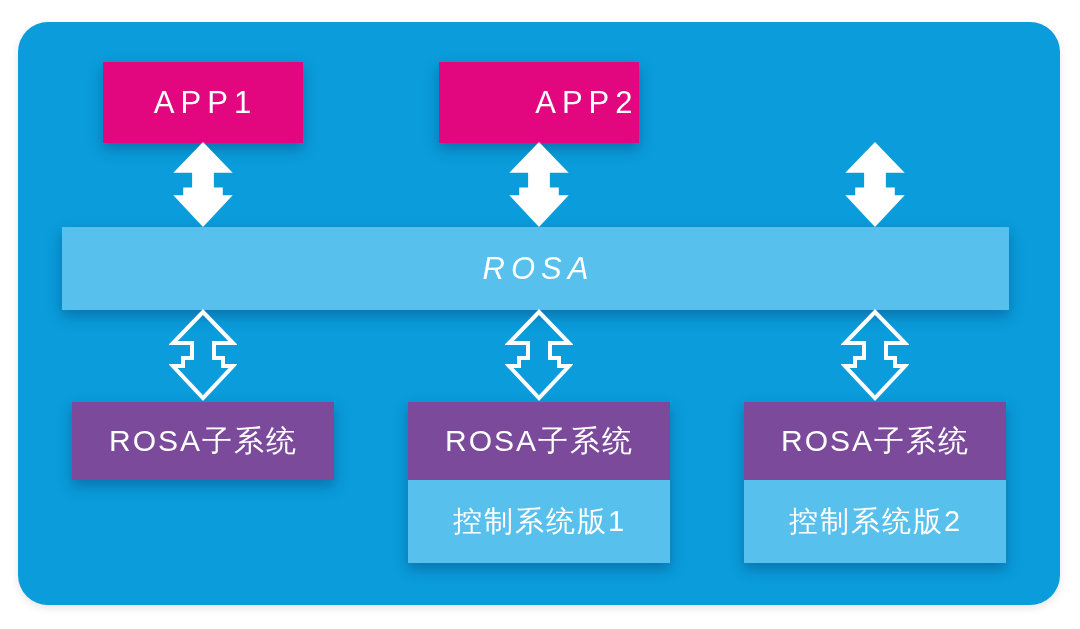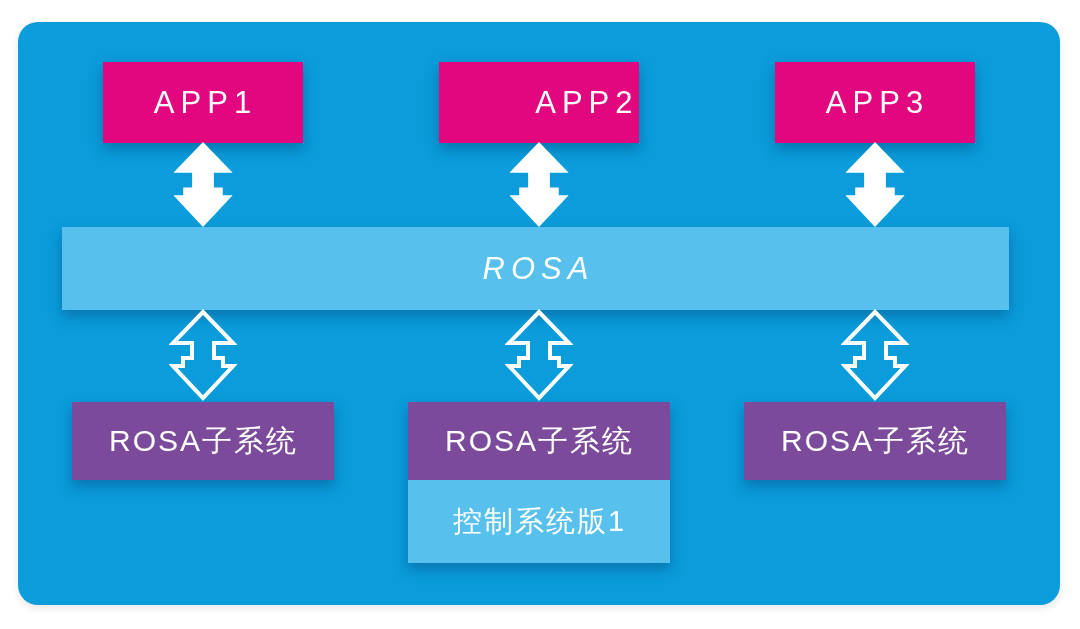--- a/index.html
+++ b/index.html
@@ -6,21 +6,21 @@
   body {
     width:1080px; height:629px;
     background:#ffffff;
     font-family:"Liberation Sans","DejaVu Sans",sans-serif;
     position:relative;
     overflow:hidden;
   }
   .panel {
     position:absolute; left:18px; top:22px;
     width:1042px; height:583px;
-    border-radius:20px;
+    border-radius:30px;
     box-shadow:0 3px 9px rgba(0,0,0,0.10);
   }
   .box {
     position:absolute;
     display:flex; align-items:center; justify-content:center;
     color:#ffffff;
   }
   .shadow { box-shadow:0 6px 13px rgba(4,56,105,0.40); }
   .app-box {
     width:200px; height:81px; top:40px;
@@ -57,23 +57,20 @@
 <body>
 
 <div class="panel" style="background: rgb(10, 156, 219);">
 
   <div class="box shadow app-box c1" style="background: rgb(226, 6, 127);">
     <span>APP1</span>
   </div>
   <div class="box shadow app-box c2" style="background: rgb(226, 6, 127); justify-content: flex-end;">
     <span>APP2</span>
   </div>
-  <div class="box shadow app-box c3" style="background: rgb(226, 6, 127);">
-    <span>APP3</span>
-  </div>
 
   <div class="arrow-solid c1" style="color: rgb(255, 255, 255);">
     <svg viewBox="0 0 62 86">
         <path fill="currentColor" d="M31 0 L61 31 L42 31 L42 46 L51 46 L51 54 L61 54 L31 86 L1 54 L11 54 L11 46 L20 46 L20 31 L1 31 Z"></path>
       </svg>
   </div>
   <div class="arrow-solid c2" style="color: rgb(255, 255, 255);">
     <svg viewBox="0 0 62 86">
         <path fill="currentColor" d="M31 0 L61 31 L42 31 L42 46 L51 46 L51 54 L61 54 L31 86 L1 54 L11 54 L11 46 L20 46 L20 31 L1 31 Z"></path>
       </svg>
@@ -106,15 +103,16 @@
 
   <div class="subsys c1">
     <div class="sub-header" style="background: rgb(123, 74, 155);">ROSA子系统</div>
   </div>
   <div class="subsys c2">
     <div class="sub-header" style="background: rgb(123, 74, 155);">ROSA子系统</div>
     <div class="sub-body" style="background: rgb(87, 192, 237);">控制系统版1</div>
   </div>
   <div class="subsys c3">
     <div class="sub-header" style="background: rgb(123, 74, 155);">ROSA子系统</div>
+    <div class="sub-body" style="background: rgb(87, 192, 237);">控制系统版2</div>
   </div>
 
 </div>
 
 </body></html>

